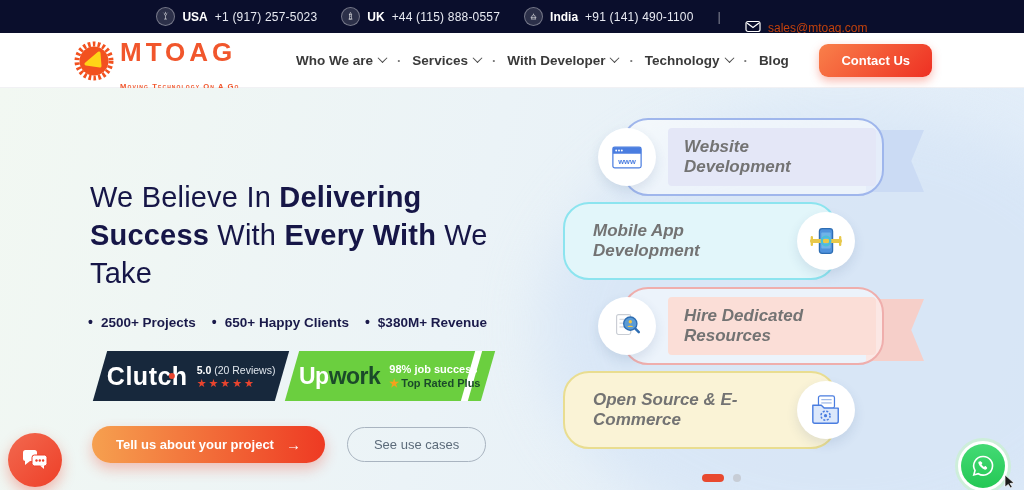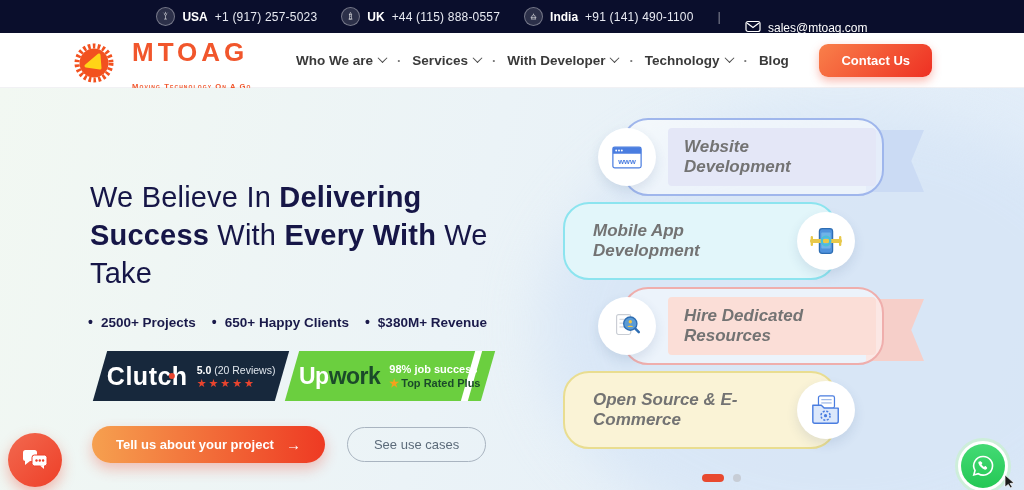--- a/index.html
+++ b/index.html
@@ -5,25 +5,25 @@
   * { margin:0; padding:0; box-sizing:border-box; }
   html,body { width:1024px; height:490px; overflow:hidden; font-family:"Liberation Sans", sans-serif; background:#fff; }
 
   
   .topbar { height:33px; background:#0a0e2c; display:flex; align-items:center; justify-content:center; gap:24px; color:#fff; }
   .contact-item { display:flex; align-items:center; gap:7px; cursor:pointer; }
   .flag-badge { width:19px; height:19px; border-radius:50%; background:rgba(255,255,255,.14); border:1px solid rgba(255,255,255,.35); display:flex; align-items:center; justify-content:center; }
   .country { font-size:12px; font-weight:bold; }
   .phone { font-size:12px; color:#e8eaf2; letter-spacing:.2px; }
   .topbar-divider { color:rgba(255,255,255,.45); font-size:13px; }
-  .email-item { display:flex; align-items:center; gap:7px; font-size:12px; color:#ffffff; cursor:pointer;margin-top:23px; }
+  .email-item { display:flex; align-items:center; gap:7px; font-size:12px; color:#c2410c; cursor:pointer;margin-top:23px; }
 
   
   .navbar { height:55px; background:#fff; position:relative; border-bottom:1px solid #f1f1f4; }
-  .logo { position:absolute; left:72px; top:6px; display:flex; align-items:center; gap:16px; cursor:pointer; }
+  .logo { position:absolute; left:72px; top:6px; display:flex; align-items:flex-start; gap:4px; cursor:pointer; }
   .logo-textcol { display:flex; flex-direction:column; }
   .logo-word { font-size:26px; font-weight:600; color:#f1562c; letter-spacing:4px; line-height:26px; }
   .logo-tagline { font-size:7.6px; font-weight:bold; color:#f1562c; letter-spacing:1.1px; margin-top:17px; font-variant:small-caps; }
   .nav-menu { position:absolute; left:296px; top:0; height:55px; display:flex; align-items:center; gap:11px; }
   .nav-item { display:flex; align-items:center; gap:6px; font-size:13.5px; font-weight:bold; color:#3a3a3a; cursor:pointer; }
   .chev { width:7px; height:7px; border-right:1.6px solid #4a4a4a; border-bottom:1.6px solid #4a4a4a; transform:rotate(45deg) translate(-1px,-1px); margin-top:-3px; }
   .nav-dot { color:#7a7a7a; font-size:13px; font-weight:bold; }
   .contact-btn { position:absolute; right:92px; top:11px; padding:9px 22px; border-radius:9px; background:linear-gradient(135deg,#f9804a,#ee3023); color:#fff; font-size:13px; font-weight:bold; border:none; cursor:pointer; box-shadow:0 4px 10px rgba(238,60,35,.35); }
 
   

